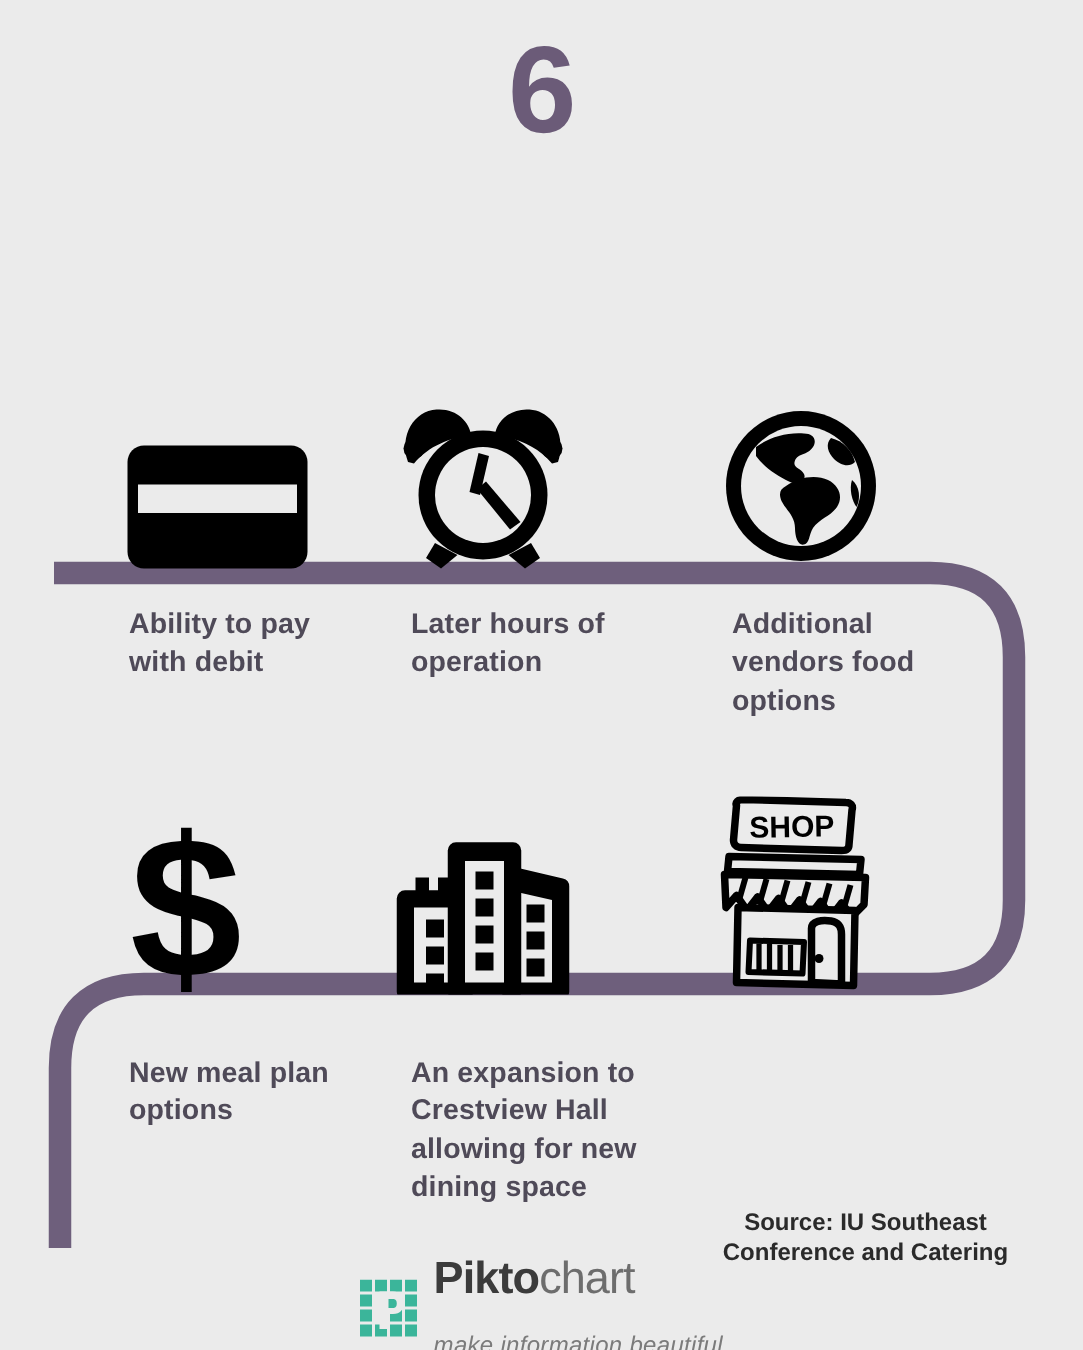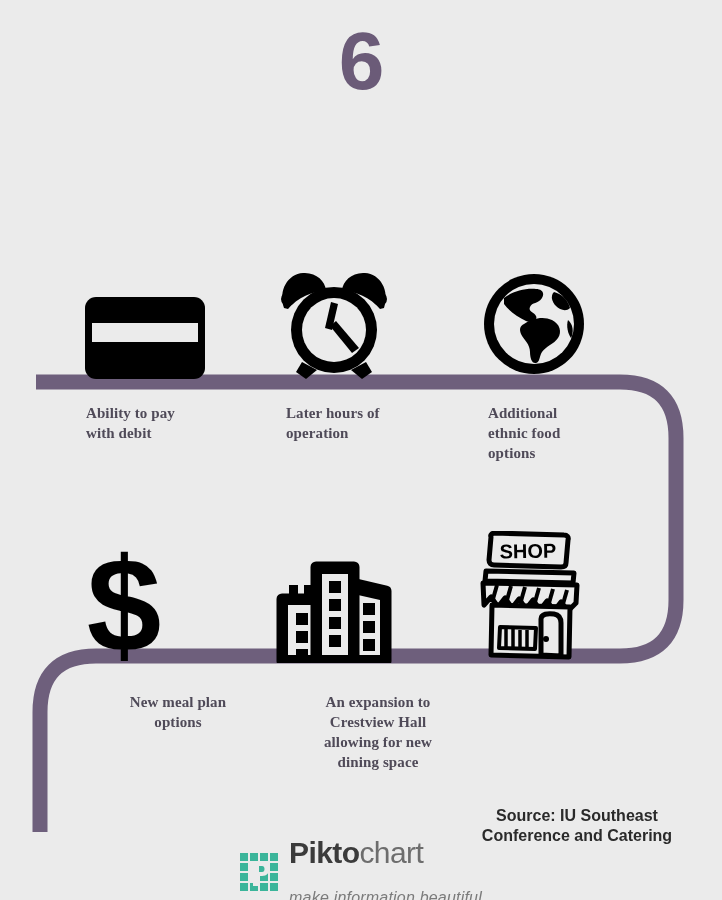--- a/index.html
+++ b/index.html
@@ -64,45 +64,45 @@
     width: 722px;
   }
   .row-1 { top: 245px; }
   .row-2 { top: 528px; }
 
   .cell {
     position: absolute;
     width: 210px;
   }
   .cell.col-1 { left: 60px; }
-  .cell.col-2 { left: 260px; }
+  .cell.col-2 { left: 248px; }
   .cell.col-3 { left: 462px; }
 
   .icon-box {
     height: 135px;
     display: flex;
     align-items: flex-end;
     justify-content: flex-start;
     padding-left: 24px;
     box-sizing: border-box;
   }
   .icon-box.center-ish { padding-left: 16px; }
 
   .caption {
     margin-top: 24px;
     padding-left: 26px;
-    font-size: 15px;
+    font-size: 19px;
     font-weight: bold;
     color: #4f4a58;
     line-height: 1.33;
     letter-spacing: 0.1px;
     white-space: pre-line;
-    font-family: Liberation Serif, serif;
-  }
-  .row-2 .caption { margin-top: 30px; text-align: center; }
+    font-family: Liberation Sans, sans-serif;
+  }
+  .row-2 .caption { margin-top: 40px; }
 
   
   .source {
     position: absolute;
     top: 806px;
     left: 452px;
     width: 250px;
     text-align: center;
     font-size: 16px;
     font-weight: bold;
@@ -223,21 +223,21 @@
                    C 76 76 68 78 64 84
                    C 61 89 62 94 58 95
                    C 54 96 52 90 52 84
                    C 52 76 46 72 43 66
                    C 41 61 42 58 46 56 Z" fill="#000"></path>
 
           <path d="M 90 52 C 95 56 96 64 93 70 C 90 66 88 58 90 52 Z" fill="#000"></path>
         </svg>
       </div>
       <div class="caption">Additional
-ethnic food
+vendors food
 options</div>
     </div>
   </div>
 
   <div class="row row-2">
 
     <div class="cell col-1">
       <div class="icon-box">
         <svg width="80" height="128" viewBox="0 0 80 128">
           <text x="40" y="116" text-anchor="middle" font-family="Liberation Sans, sans-serif" font-size="134" font-weight="bold" fill="#000">$</text>

